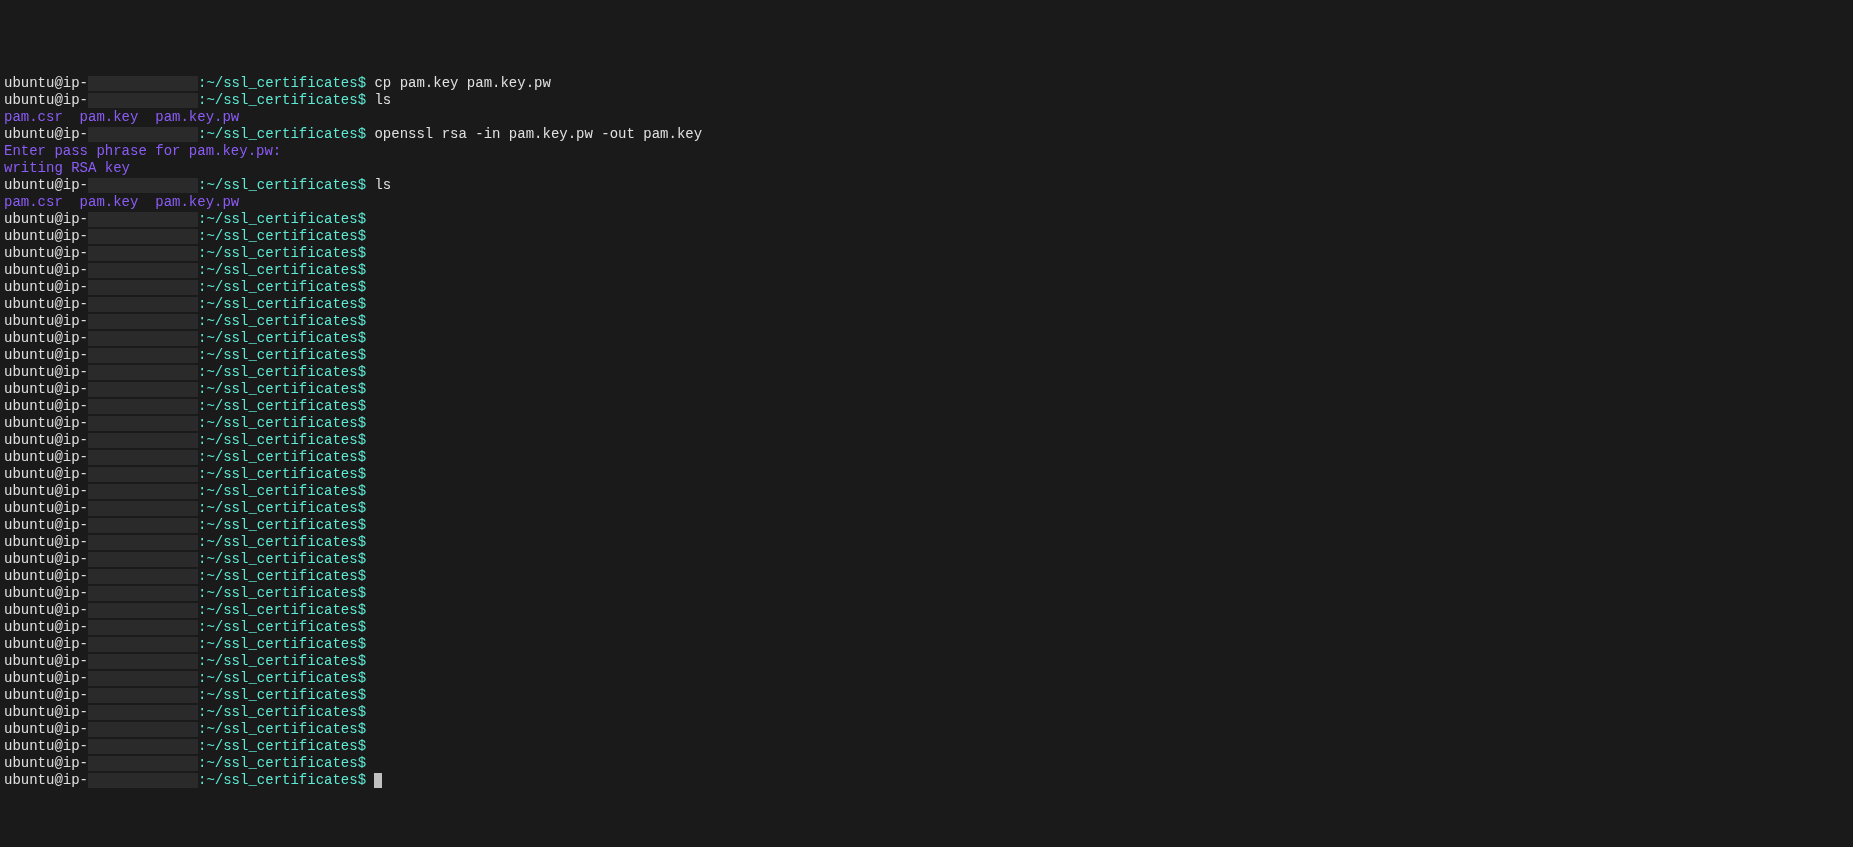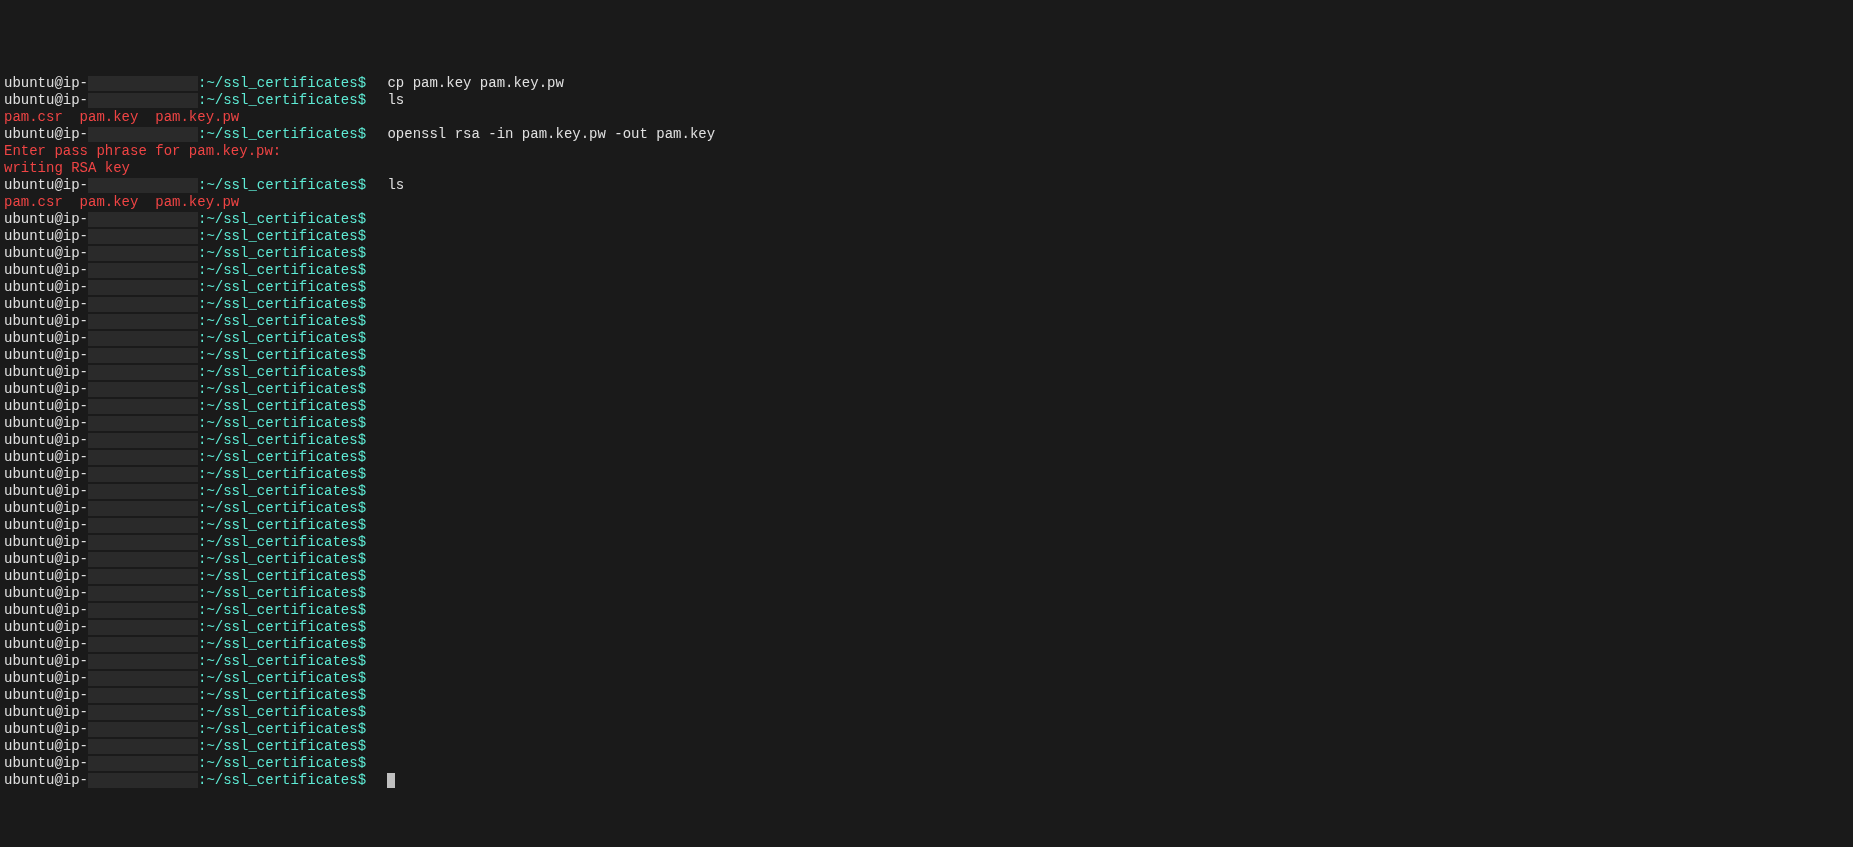--- a/index.html
+++ b/index.html
@@ -30,24 +30,23 @@
       display: inline-block;
       width: 110px;
       height: 15px;
       vertical-align: middle;
     }
     .path-prompt {
       color: #5eead4;
     }
     .command {
       color: #e0e0e0;
-      margin-left: 13px;
     }
     .output {
-      color: #ef4444;
+      color: #8b5cf6;
     }
     .cursor {
       background-color: #c0c0c0;
       display: inline-block;
       width: 8px;
       height: 15px;
       vertical-align: middle;
     }
     #terminal-content {
       user-select: text;

